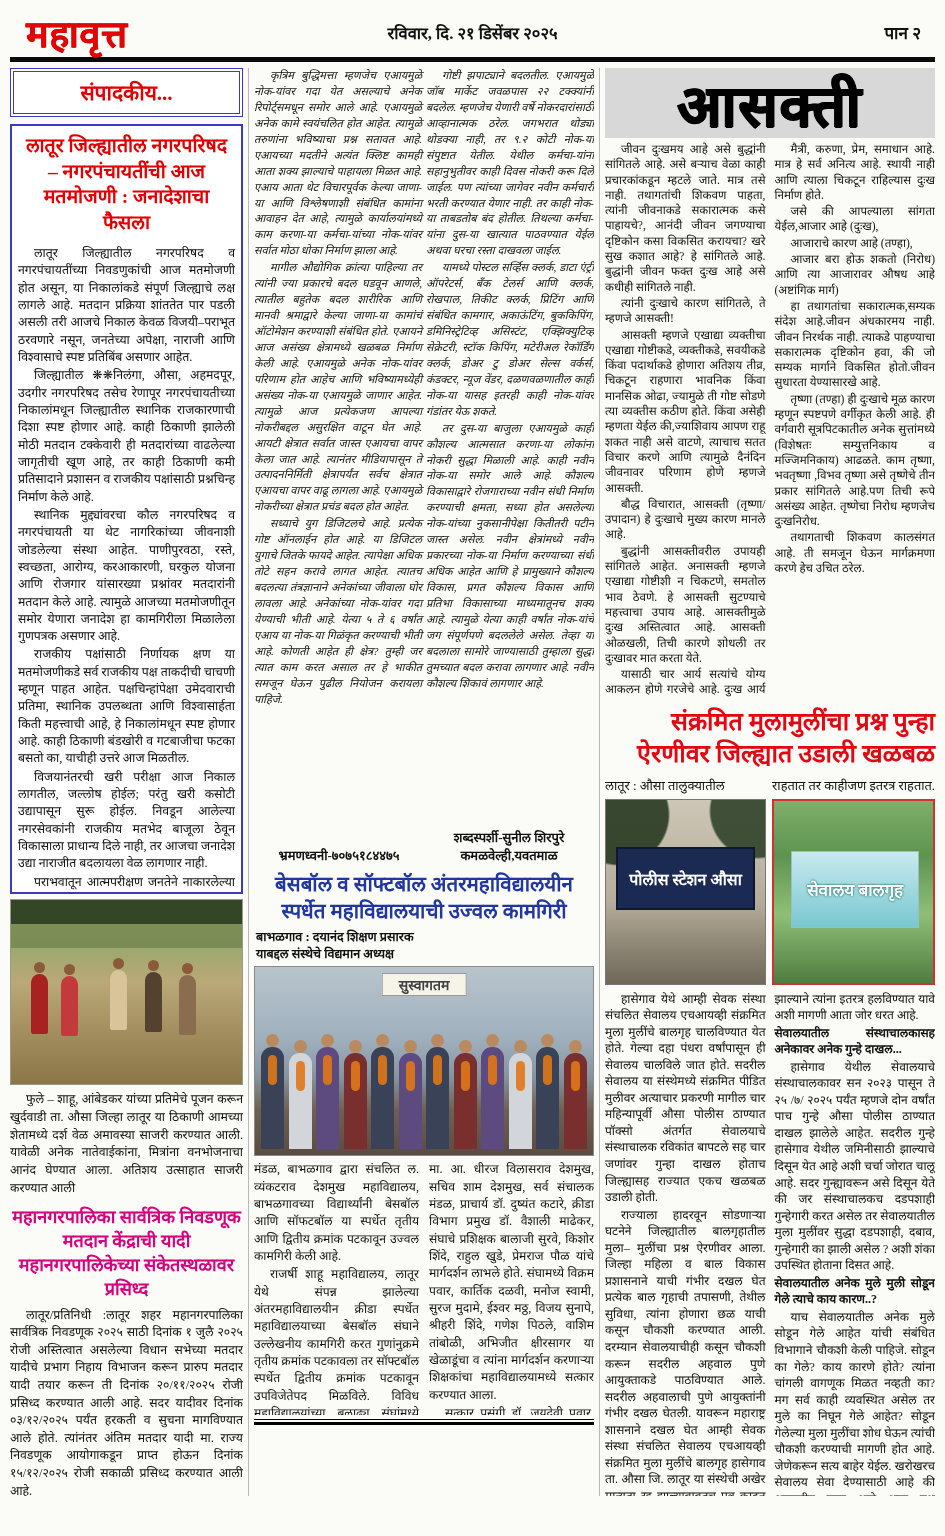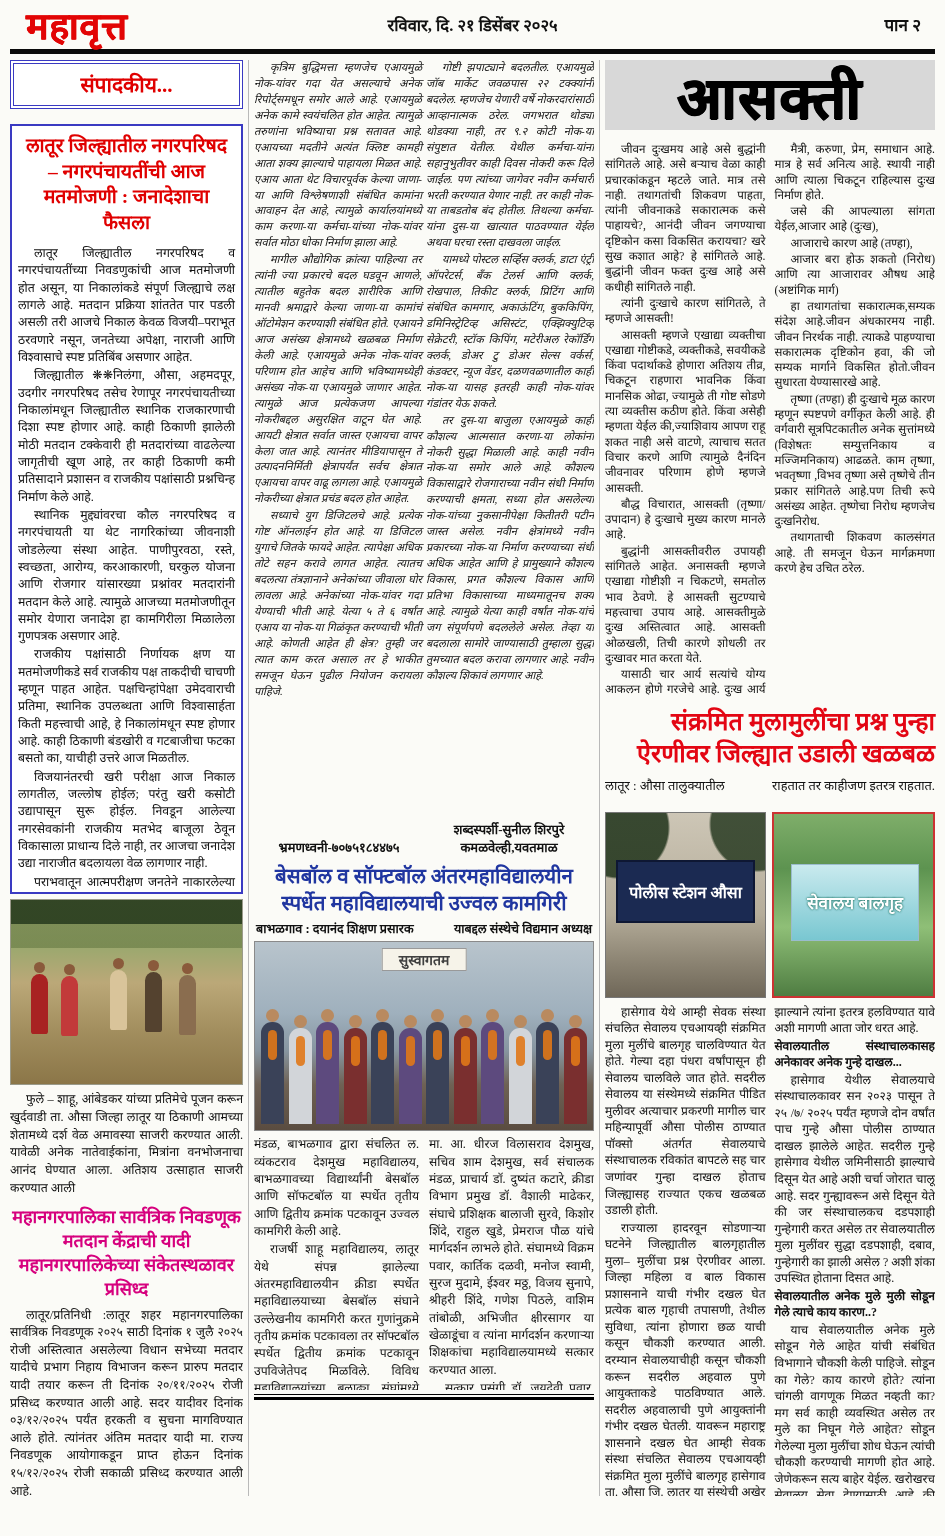--- a/index.html
+++ b/index.html
@@ -2,21 +2,21 @@
 <html lang="mr"><head>
 <meta charset="utf-8">
 <style>
   * { box-sizing: border-box; }
   html,body { margin:0; padding:0; }
   body {
     width:945px; height:1536px; overflow:hidden;
     background:#fbfbf7; color:#111;
     font-family:"Liberation Serif","DejaVu Serif",serif;
   }
-  .page { position:relative; width:945px; height:1496px; overflow:hidden; padding:0 10px; }
+  .page { position:relative; width:945px; height:1496px; overflow:hidden; padding:8px 10px; }
 
   
   .hdr { position:relative; height:54px; display:flex; align-items:center; border-bottom:5px solid #0a0a0a; }
   .masthead { font-size:37px; font-weight:bold; color:#e20505; letter-spacing:1px;
               text-shadow:.7px 0 #e20505, 0 .4px #e20505; padding-left:16px; }
   .hdr-date { position:absolute; left:0; right:0; text-align:center; font-size:16.5px; font-weight:bold; }
   .hdr-page { margin-left:auto; font-size:17px; font-weight:bold; padding-right:14px; }
 
   
   .main { display:flex; gap:5px; margin-top:6px; height:1470px; }
@@ -25,21 +25,21 @@
   .col-right { flex:1; min-width:0; }
 
   
   .jcol p { margin:0 0 1px; text-align:justify; text-indent:16px; }
   .jcol p.subhead { text-indent:0; font-weight:bold; }
   .jcol p.nolead  { text-indent:0; }
 
   
   .edit-title-box { border:4px double #3a3ac2; padding:6px 0 7px; text-align:center;
                     font-size:21px; font-weight:bold; color:#e00000; background:#fff; }
-  .edit-box { border:2px solid #3a3ac2; margin-top:15px; padding:5px 6px 4px; height:770px; overflow:hidden; background:#fff; }
+  .edit-box { border:2px solid #3a3ac2; margin-top:7px; padding:5px 6px 4px; height:770px; overflow:hidden; background:#fff; }
   .edit-headline { font-size:19.5px; font-weight:bold; color:#e00000; text-align:center; line-height:1.32; margin:2px 2px 9px; }
   .edit-body { font-size:12.3px; line-height:1.41; }
 
   .photo-field { position:relative; height:186px; margin-top:5px; overflow:hidden; border:1px solid #9a9a8a;
     background:
       linear-gradient(180deg, rgba(38,58,28,.9) 0%, rgba(38,58,28,.9) 13%, rgba(96,116,62,.55) 13%, rgba(96,116,62,.55) 26%, rgba(0,0,0,0) 26%),
       linear-gradient(180deg,#a9b27b 0%,#9aa86e 25%,#bba878 45%,#a38f5f 70%,#8b7648 100%);
   }
   .fperson { position:absolute; width:17px; height:60px; border-radius:9px 9px 3px 3px; }
   .fperson::before { content:""; position:absolute; top:-12px; left:3px; width:11px; height:11px; border-radius:50%; background:#8a5a3b; }
@@ -52,44 +52,44 @@
   .municipal-body { font-size:12.3px; line-height:1.43; height:196px; overflow:hidden; }
   .rule-double { height:6px; border-top:1px solid #000; border-bottom:3px solid #000; margin-top:4px; }
 
   
   .ai-headline { color:#a31414; font-size:25px; font-weight:bold; text-align:center; line-height:1.28; margin:4px 0 10px; }
   .ai-cols { display:flex; gap:4px; height:742px; overflow:hidden; font-size:11px; line-height:1.45;font-style:italic; }
   .ai-cols .subcol { flex:1; min-width:0; }
   .mid-bylines { display:flex; align-items:flex-end; height:54px; font-weight:bold; font-size:13px; }
   .mid-bylines > div { flex:1; text-align:center; }
   .bb-head { color:#2036a0; font-size:20.5px; font-weight:bold; text-align:center; line-height:1.3; margin:7px 0 4px; }
-  .bb-byline-row { display:flex; justify-content:space-between; font-weight:bold; font-size:12.6px; padding:0 2px; margin-bottom:4px; }
+  .bb-byline-row { display:flex; justify-content:space-between; font-weight:bold; font-size:12.6px; padding:0 2px; margin-bottom:4px;flex-direction:column; }
 
   .photo-group { position:relative; height:190px; overflow:hidden; border:1px solid #8a8a8a;
     background:linear-gradient(180deg,#b8c4cc 0%,#9fb0bd 38%,#8795a0 58%,#6e6154 76%,#5a4c40 100%); }
   .banner { position:absolute; top:6px; left:50%; transform:translateX(-50%); background:#f6f3e9; color:#404040;
             font-weight:bold; font-size:14px; padding:1px 16px; border:1px solid #999; white-space:nowrap; }
   .crowd { position:absolute; left:4px; right:4px; bottom:6px; height:112px; display:flex; justify-content:space-around; align-items:flex-end; }
   .gperson { width:23px; height:96px; background:#3a4258; border-radius:11px 11px 0 0; position:relative; }
   .gperson::before { content:""; position:absolute; top:-13px; left:5px; width:13px; height:13px; border-radius:50%; background:#b98a5f; }
   .gperson::after { content:""; position:absolute; top:8px; left:7px; width:9px; height:30px; background:#e07818; border-radius:5px; opacity:.9; }
   .gperson:nth-child(2n){ background:#d2d5d9; } .gperson:nth-child(3n){ background:#5d4a7e; }
   .gperson:nth-child(4n){ background:#7a2f2f; } .gperson:nth-child(odd){ height:102px; }
 
   .bb-cols { display:flex; gap:10px; height:254px; overflow:hidden; font-size:12.2px; line-height:1.42; margin-top:5px; }
   .bb-cols .subcol { flex:1; min-width:0; }
 
   
   .asakti-banner { height:70px; background:#d8d8d8; display:flex; align-items:center; justify-content:center;
     font-size:58px; font-weight:bold; color:#000; letter-spacing:2px;
     text-shadow:1px 0 #000,-1px 0 #000,0 1px #000; overflow:hidden; }
-  .as-cols { display:flex; gap:9px; height:556px; overflow:hidden; font-size:11.6px; line-height:1.32; margin-top:12px; }
+  .as-cols { display:flex; gap:9px; height:556px; overflow:hidden; font-size:11.6px; line-height:1.32; margin-top:4px; }
   .as-cols .subcol { flex:1; min-width:0; display:flex; flex-direction:column; }
   .sk-headline { color:#e30613; font-size:25px; font-weight:bold; text-align:right; line-height:1.27; margin:8px 0 6px; }
-  .sk-dateline { display:flex; font-size:12.8px; margin-bottom:18px; }
+  .sk-dateline { display:flex; font-size:12.8px; margin-bottom:5px; }
   .sk-dateline span { flex:1; }
   .sk-dateline span:last-child { text-align:right; }
   .sk-photos { display:flex; gap:6px; height:186px; }
   .photo-police { position:relative; flex:1; overflow:hidden; border:1px solid #777;
     background:
       radial-gradient(circle at 8% 8%, rgba(30,50,25,.85) 0 22%, rgba(0,0,0,0) 23%),
       radial-gradient(circle at 95% 6%, rgba(30,50,25,.8) 0 20%, rgba(0,0,0,0) 21%),
       linear-gradient(180deg,#cdc6b6 0%,#b5ad9a 55%,#8a8271 82%,#6f6758 100%); text-align: center; }
   .police-sign { position:absolute; top:26%; left:6%; right:6%; height:34%; background:#1b2a52; color:#fff;
     display:flex; align-items:center; justify-content:center; font-weight:bold; font-size:16px; border:2px solid #0e1733; }

